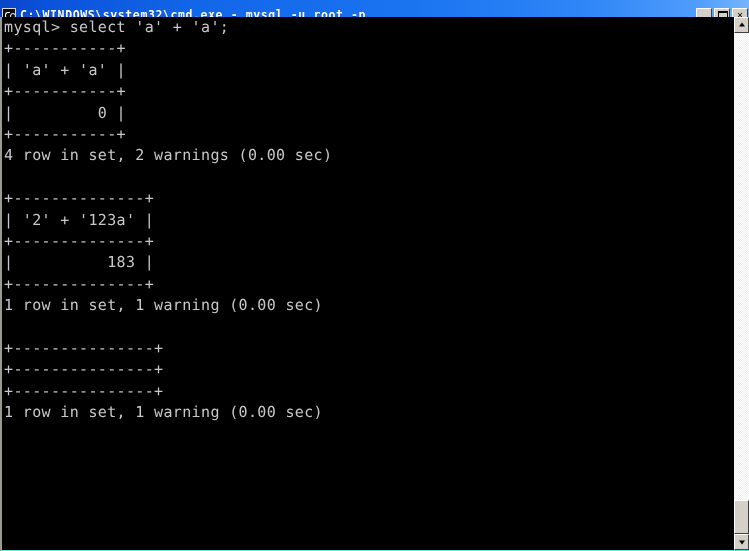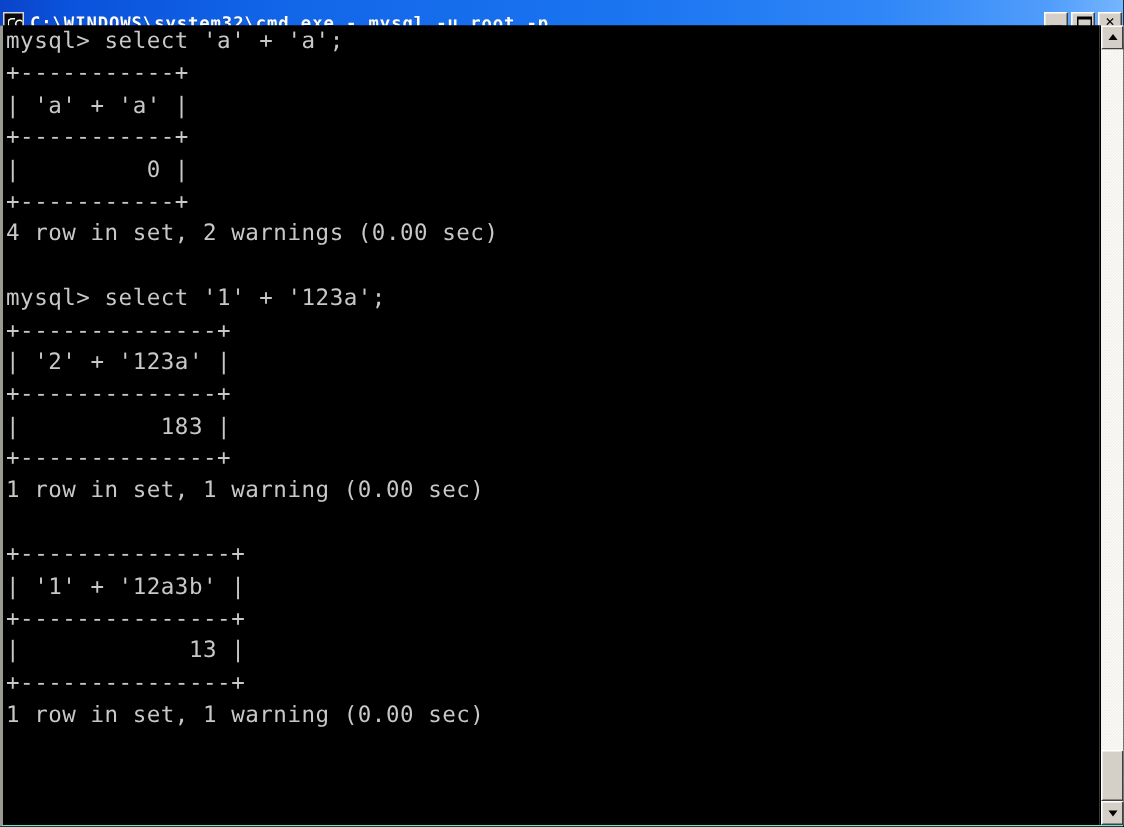--- a/index.html
+++ b/index.html
@@ -230,32 +230,29 @@
     <div class="console-screen" id="console-screen">
 
     <div class="line">mysql&gt; select 'a' + 'a';</div>
         <div class="line">+-----------+</div>
         <div class="line">| 'a' + 'a' |</div>
         <div class="line">+-----------+</div>
         <div class="line">|         0 |</div>
         <div class="line">+-----------+</div>
         <div class="line">4 row in set, 2 warnings (0.00 sec)</div>
         <div class="line blank">&nbsp;</div>
-        <div class="line">mysql&gt; select '1' + '123a';</div>
         <div class="line">+--------------+</div>
         <div class="line">| '2' + '123a' |</div>
         <div class="line">+--------------+</div>
         <div class="line">|          183 |</div>
         <div class="line">+--------------+</div>
         <div class="line">1 row in set, 1 warning (0.00 sec)</div>
         <div class="line blank">&nbsp;</div>
         <div class="line">+---------------+</div>
-        <div class="line">| '1' + '12a3b' |</div>
         <div class="line">+---------------+</div>
-        <div class="line">|            13 |</div>
         <div class="line">+---------------+</div>
         <div class="line">1 row in set, 1 warning (0.00 sec)</div>
         <div class="line blank">&nbsp;</div>
       </div>
 
     <div class="vscroll">
       <div class="sb-arrow up">
         <span class="tri"></span>
       </div>
       <div class="sb-track">

